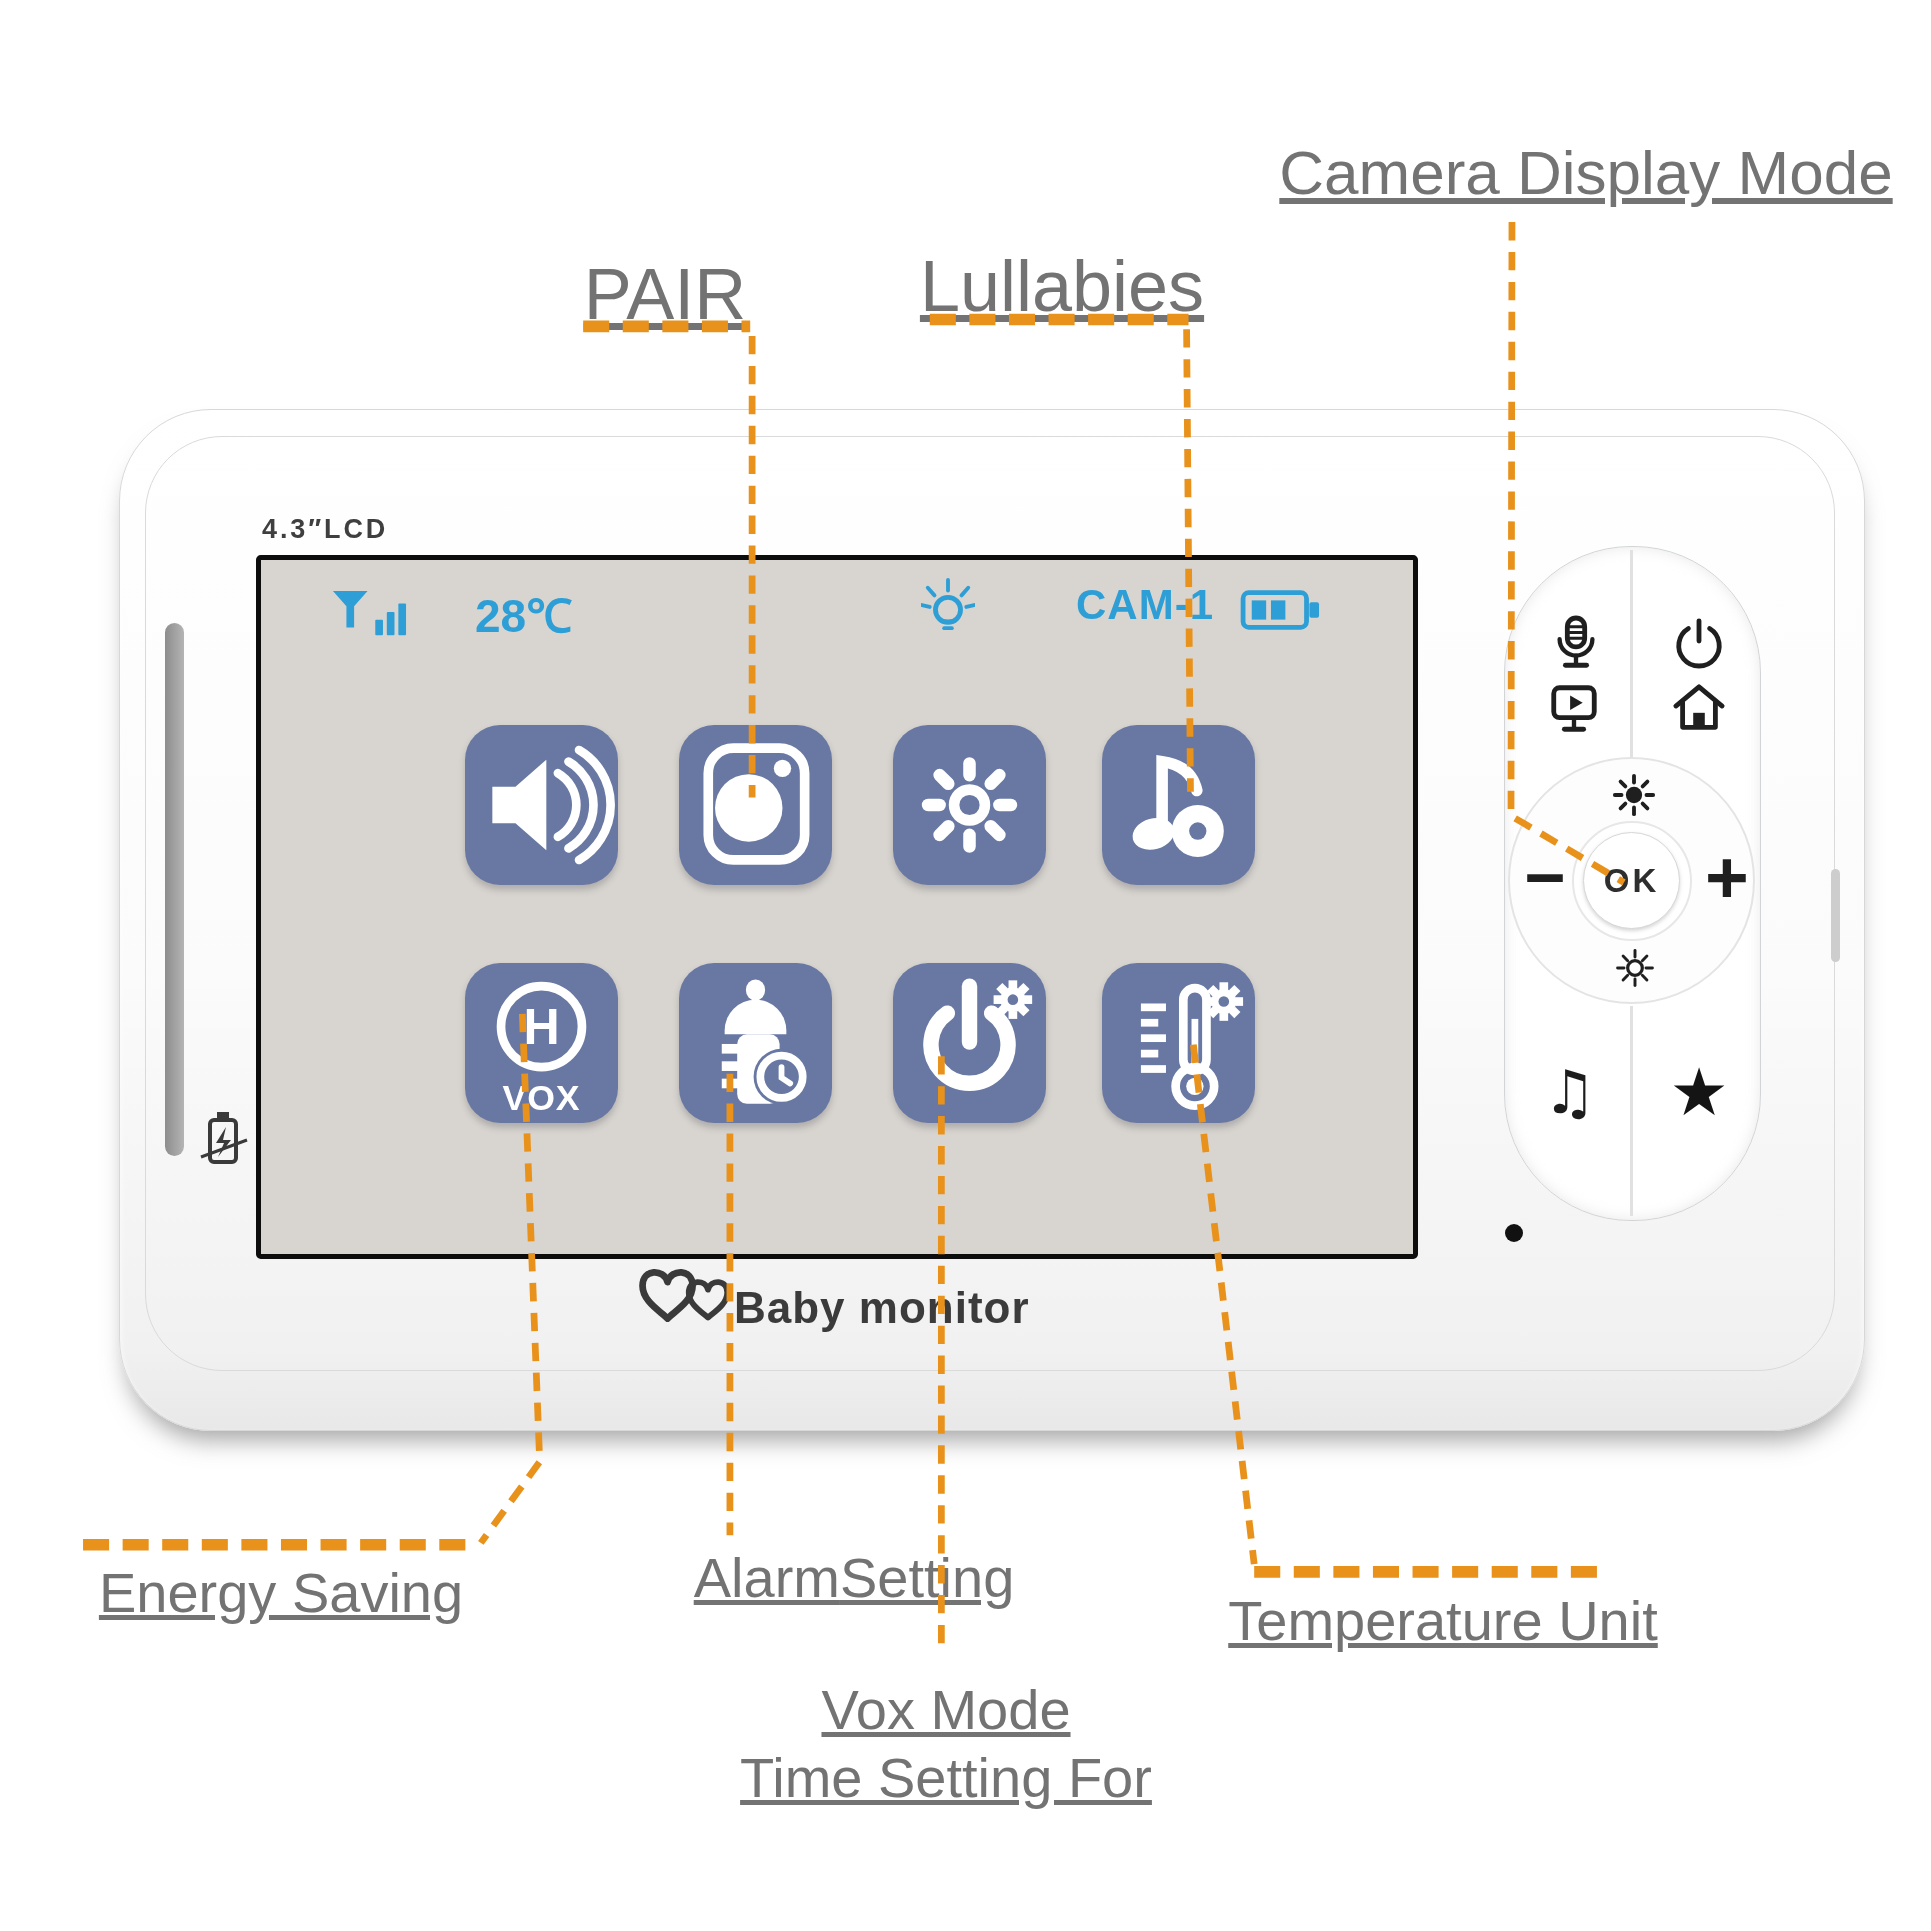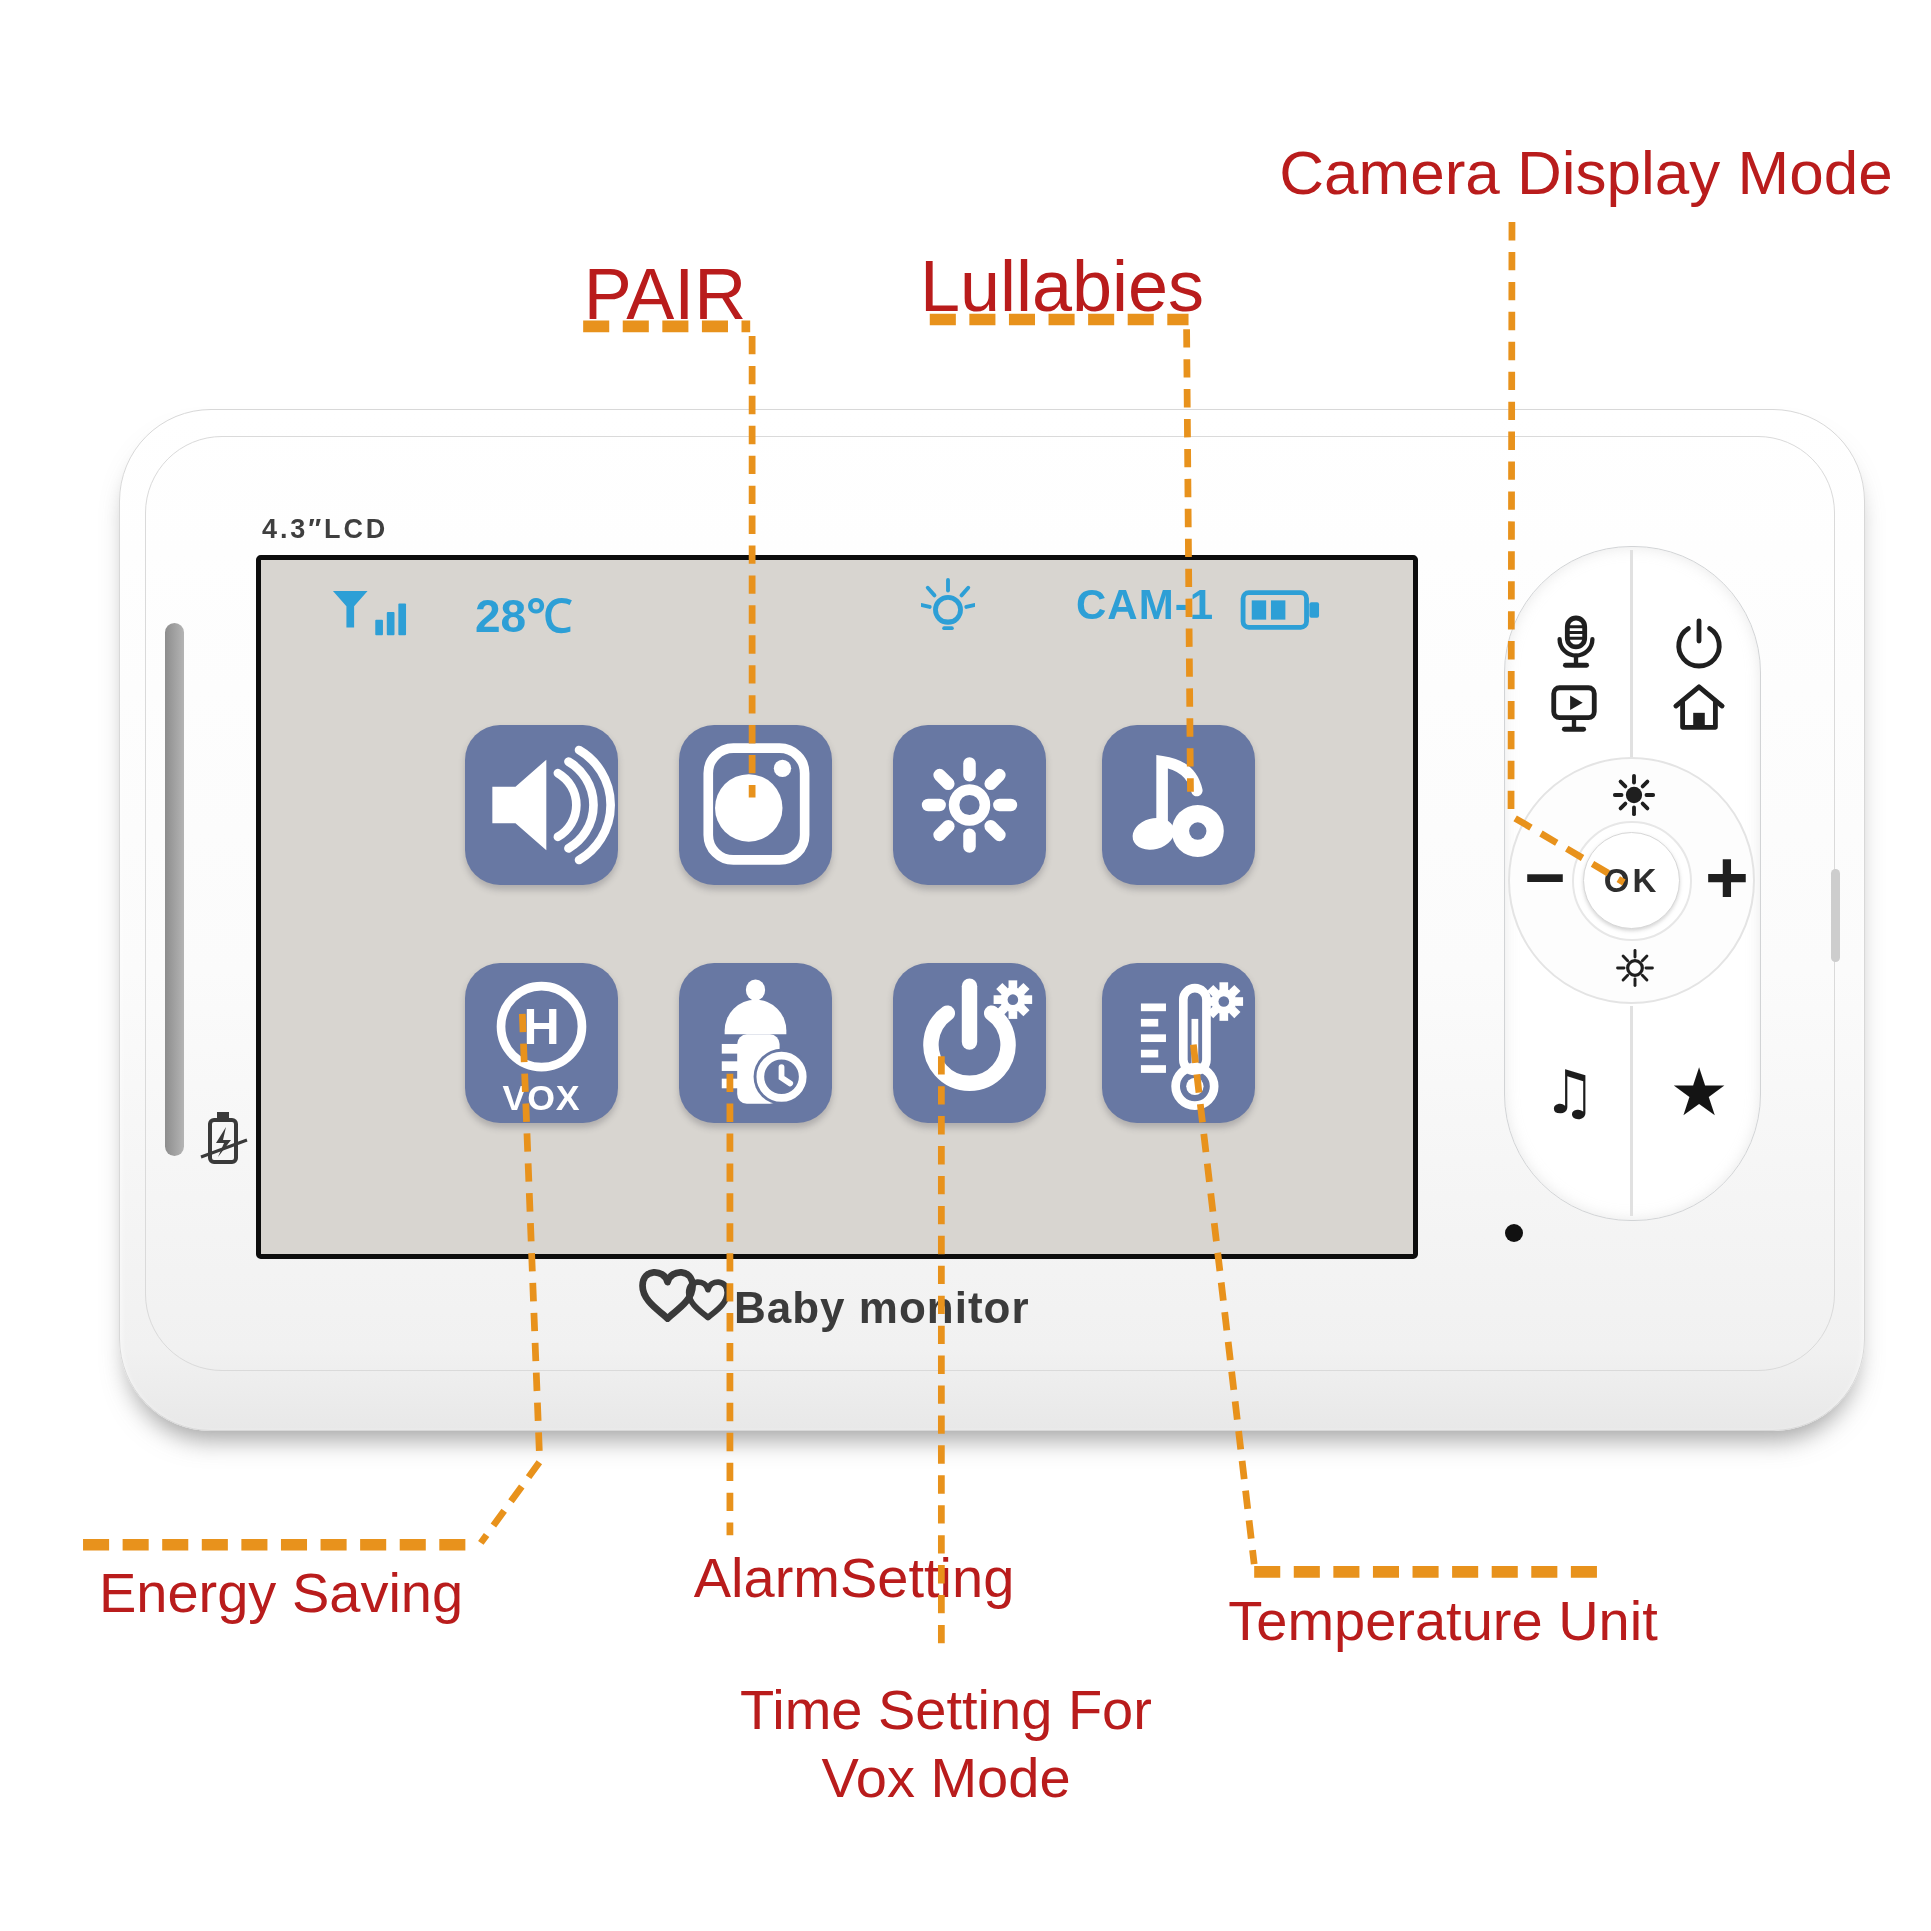--- a/index.html
+++ b/index.html
@@ -3,21 +3,21 @@
 <meta charset="utf-8">
 <style>
   html,body{margin:0;padding:0;background:#fff;}
   #page{position:relative;width:1931px;height:1931px;background:#fff;overflow:hidden;
         font-family:"Liberation Sans",sans-serif;color:#111;}
   .abs{position:absolute;}
   .ctr{transform:translateX(-50%);}
   .cc{transform:translate(-50%,-50%);}
 
   
-  .callout{font-size:56px;color:#b91c1c;white-space:nowrap;letter-spacing:0;}
+  .callout{font-size:56px;color:#737373;white-space:nowrap;letter-spacing:0;text-decoration:underline;}
   .callout.big{font-size:62px;}
   .callout.mid{font-size:72px;}
   .two-line{text-align:center;line-height:1.22;white-space:nowrap;}
   .alarm-row{display:flex;}
 
   
   .device{left:119px;top:409px;width:1744px;height:1020px;border-radius:92px;
           background:linear-gradient(180deg,#ffffff 0%,#fbfbfb 55%,#f1f1f1 92%,#e8e8e8 100%);
           border:1.9px solid #d8d8d8;
           box-shadow:0 17.4px 25px -8.7px rgba(105,105,105,.6), inset 0 3.9px 7.7px rgba(255,255,255,.9);}
@@ -288,22 +288,22 @@
 
   <div class="abs ctr callout big" style="left:1586px;top:137px">Camera Display Mode</div>
   <div class="abs ctr callout mid" style="left:665px;top:253px">PAIR</div>
   <div class="abs ctr callout mid" style="left:1062px;top:245px">Lullabies</div>
   <div class="abs ctr callout" style="left:281px;top:1560px">Energy Saving</div>
   <div class="abs ctr callout alarm-row" style="left:854px;top:1545px">
     <span>Alarm</span>
     <span>Setting</span>
   </div>
   <div class="abs ctr callout two-line" style="left:946px;top:1676px">
+    <div>Vox Mode</div>
     <div>Time Setting For</div>
-    <div>Vox Mode</div>
   </div>
   <div class="abs ctr callout" style="left:1443px;top:1588px">Temperature Unit</div>
 
   <svg class="abs overlay" width="1931" height="1931" viewBox="0 0 2000 2000">
     <g stroke="#E8921C" fill="none">
       <line class="dash-h" x1="604" y1="338" x2="777" y2="338"></line>
       <line class="dash-v" x1="779" y1="348" x2="779" y2="826"></line>
       <line class="dash-h" x1="963" y1="331" x2="1231" y2="331"></line>
       <line class="dash-v" x1="1229" y1="341" x2="1233" y2="820"></line>
       <polyline class="dash-v" points="1566,230 1565,845 1682,914"></polyline>

